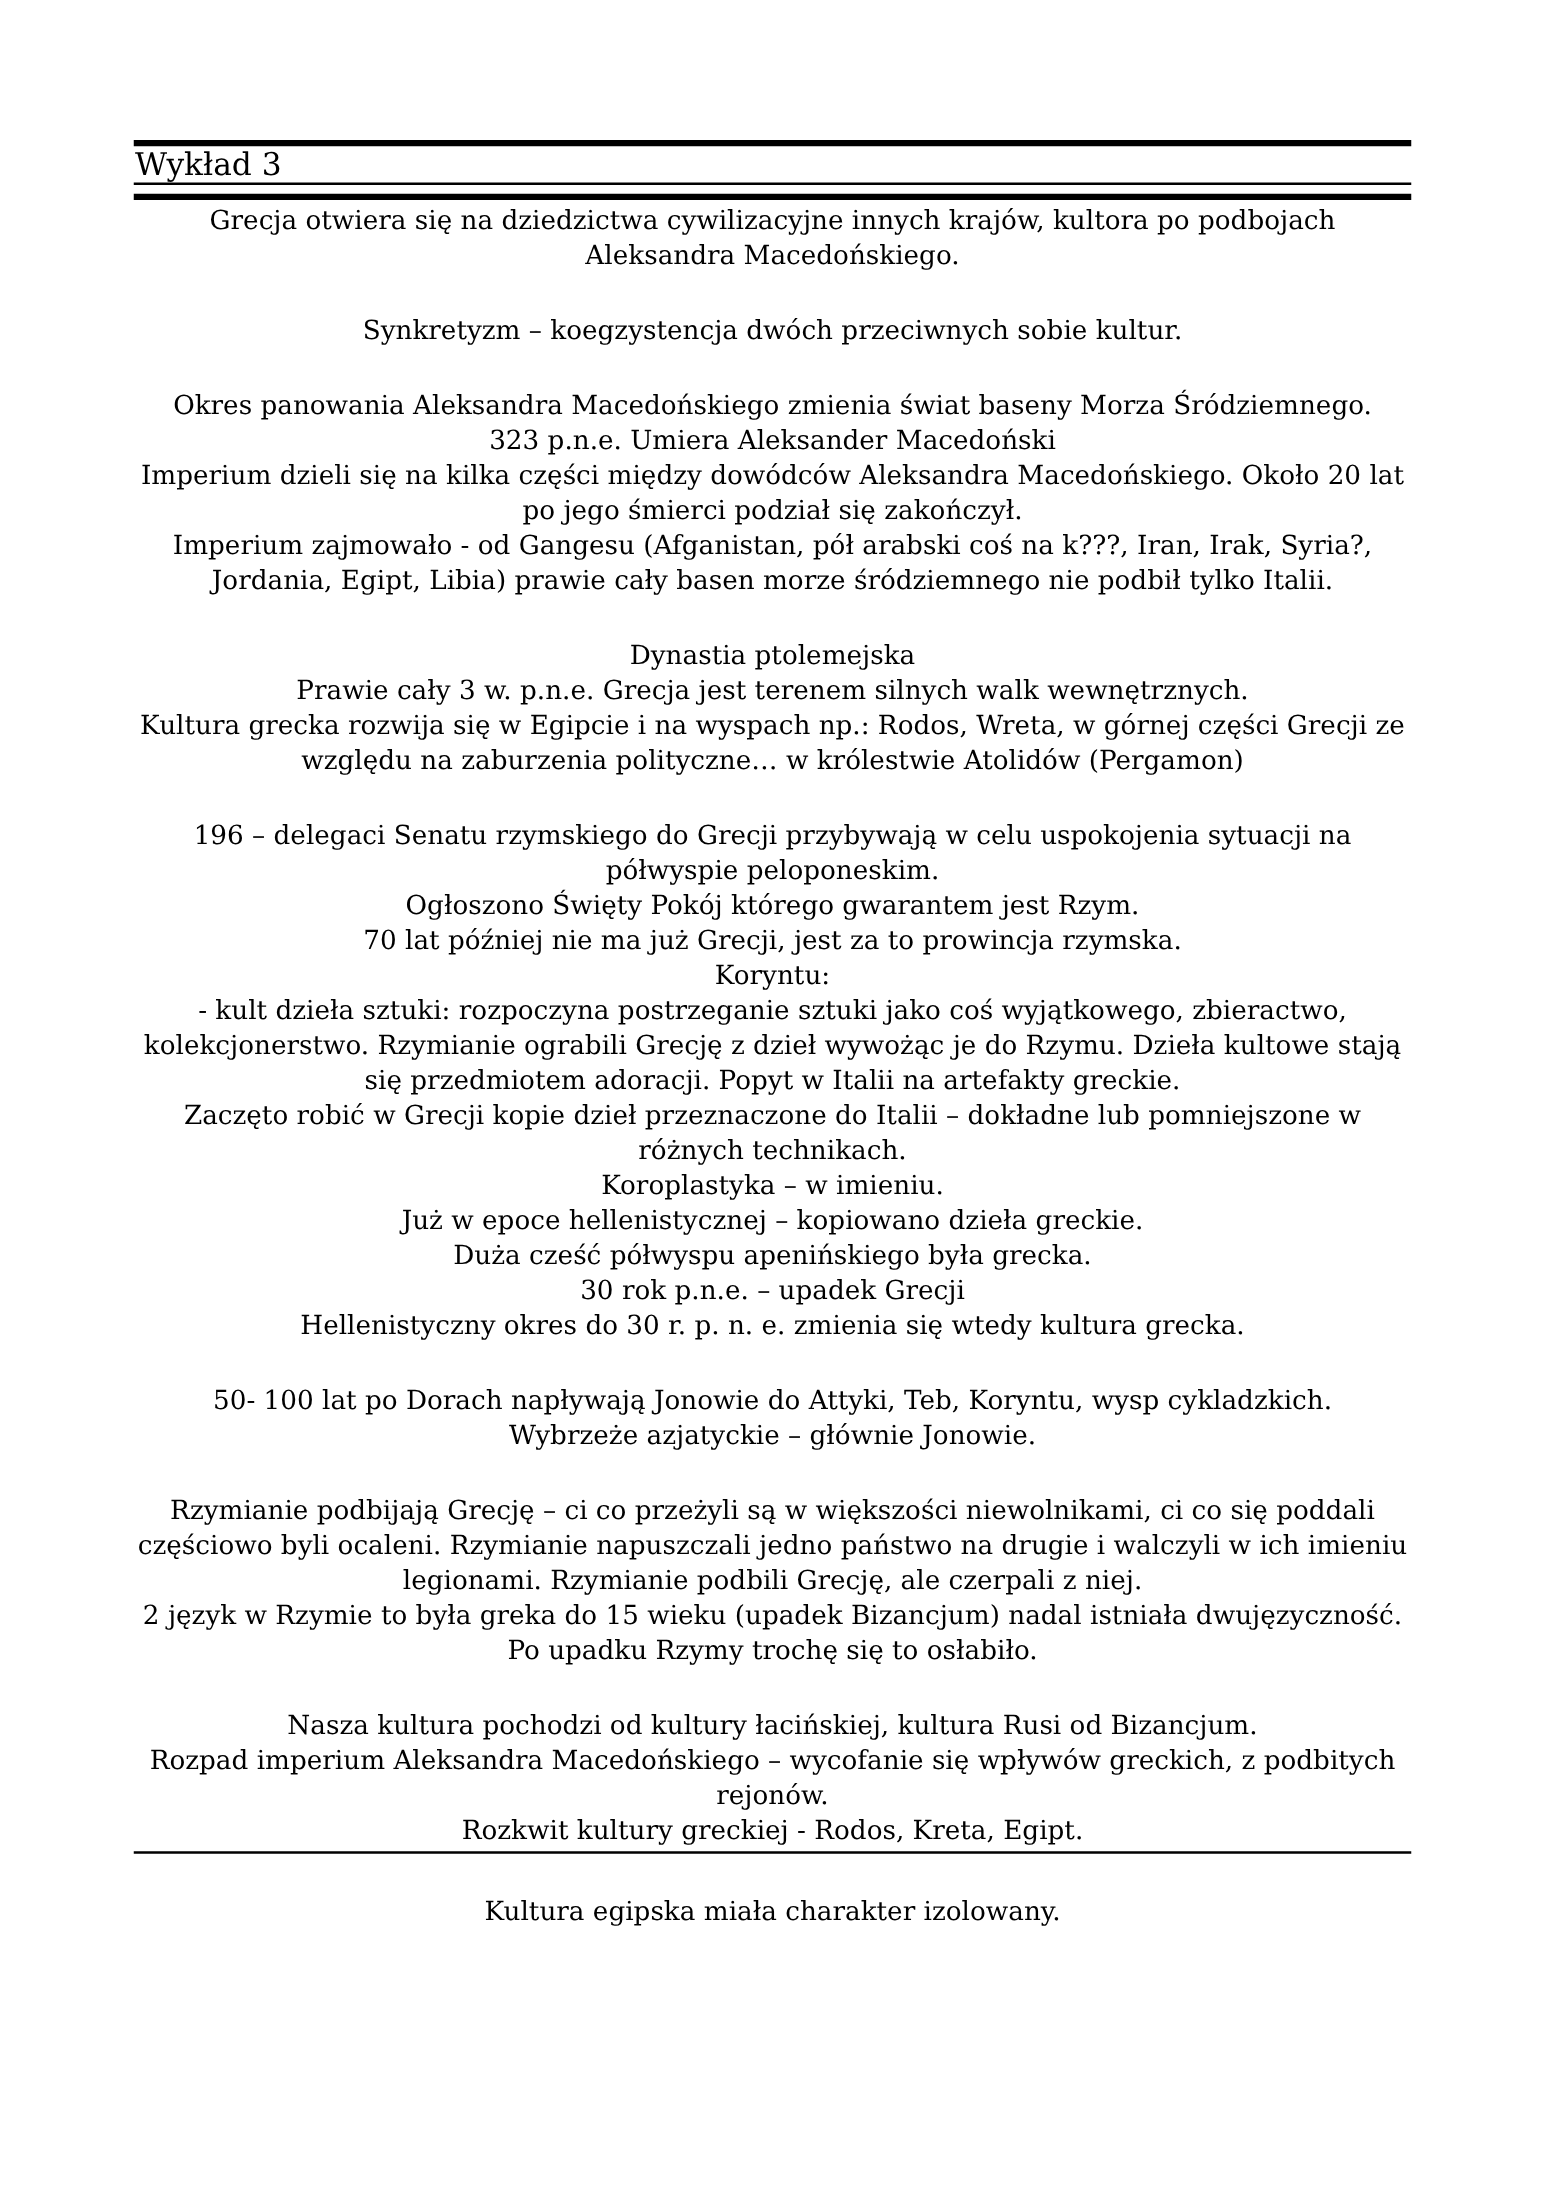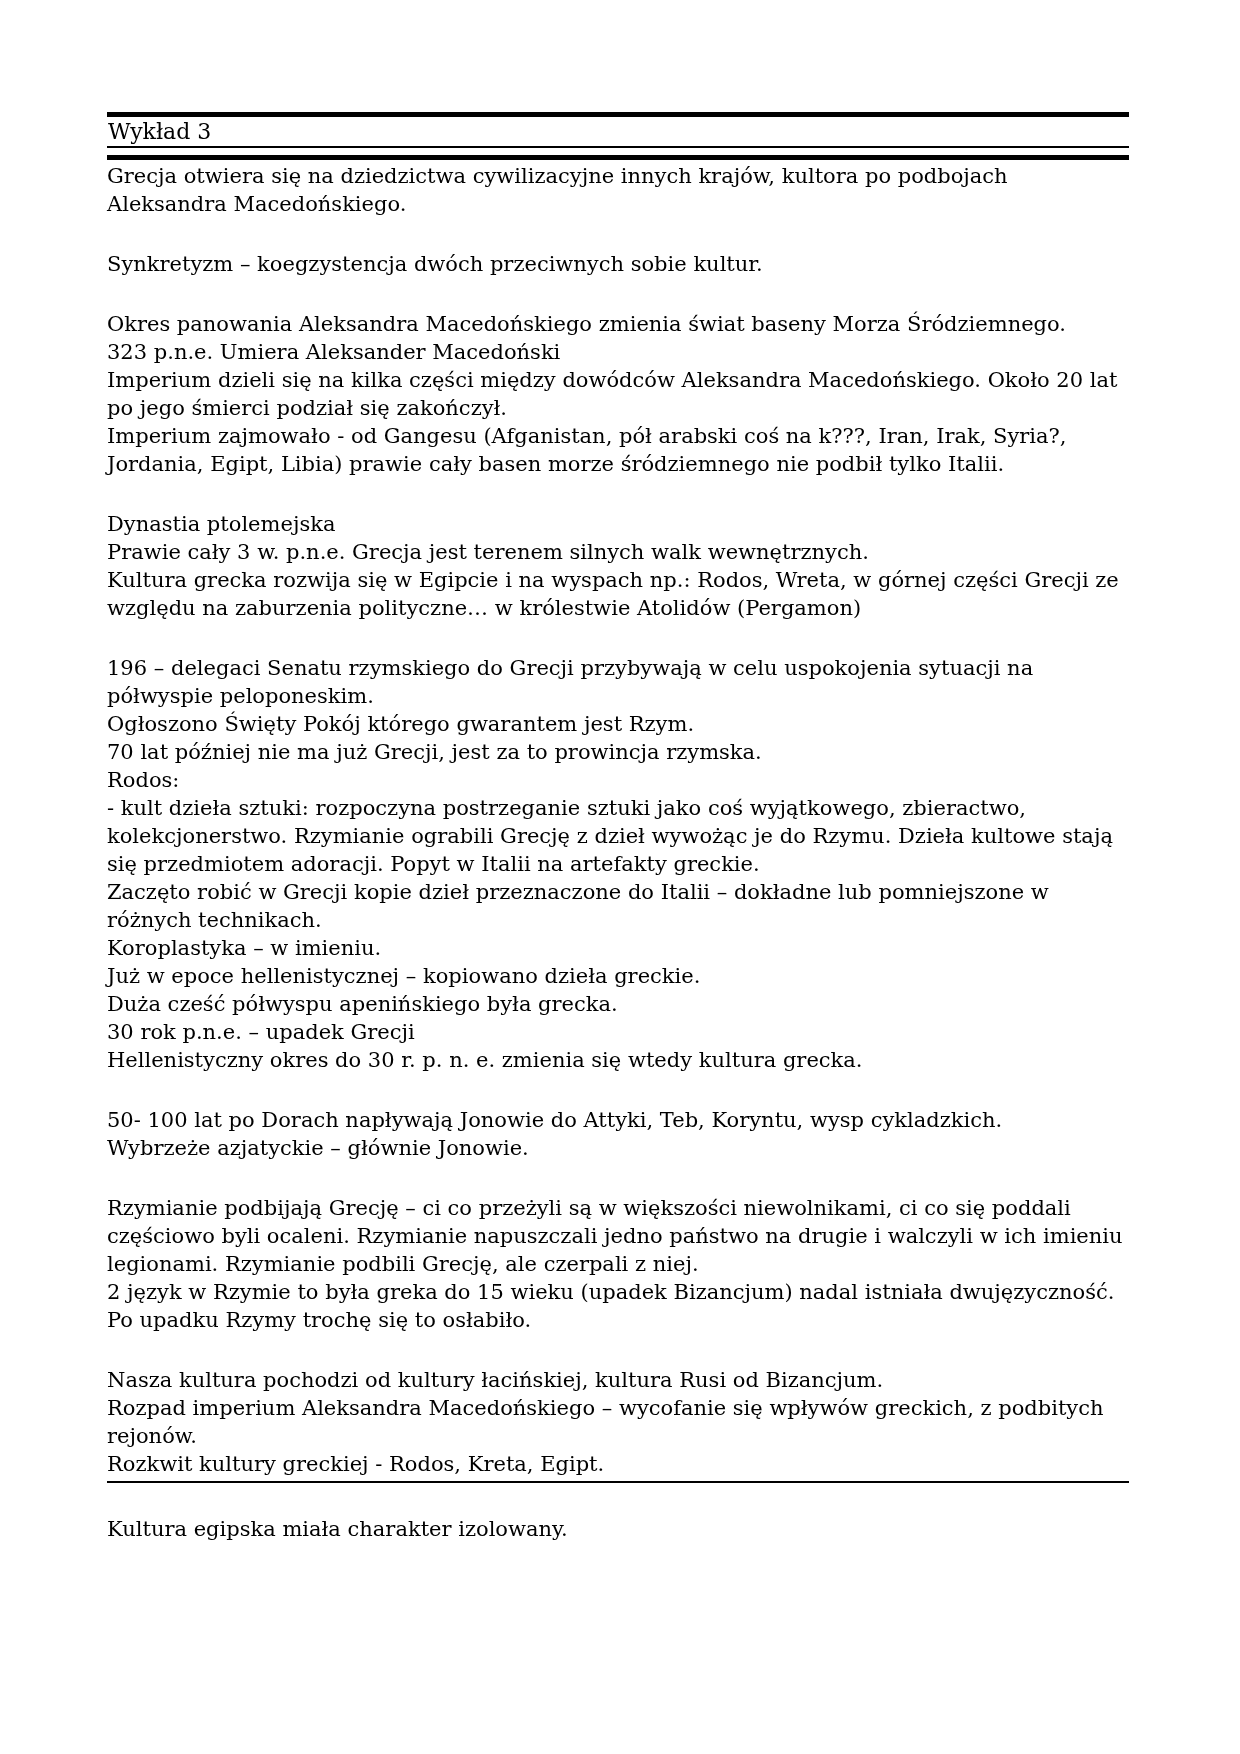--- a/index.html
+++ b/index.html
@@ -20,30 +20,30 @@
     font-family: "DejaVu Serif", "Liberation Serif", serif;
     font-size: 21px;
     line-height: 28px;
   }
   .lecture-header {
     border-top: 5px solid #000000;
     border-bottom: 2px solid #000000;
     padding: 1px 0 0 1px;
   }
   .lecture-title {
-    font-size: 22px;
+    font-size: 25px;
     line-height: 28px;
   }
   .header-rule {
     height: 0;
     border-top: 5px solid #000000;
     margin-top: 7px;
   }
   .lecture-body { margin-top: 2px; }
-  .para { margin: 0; }
+  .para { margin: 0; text-align: center; }
   .blank { height: 32px; }
   .rule {
     height: 0;
     border-top: 2px solid #000000;
     margin-top: 3px;
   }
 </style>
 </head>
 <body>
 
@@ -63,21 +63,21 @@
         <div class="para">Imperium dzieli się na kilka części między dowódców Aleksandra Macedońskiego. Około 20 lat po jego śmierci podział się zakończył.</div>
         <div class="para">Imperium zajmowało - od Gangesu (Afganistan, pół arabski coś na k???, Iran, Irak, Syria?, Jordania, Egipt, Libia) prawie cały basen morze śródziemnego nie podbił tylko Italii.</div>
         <div class="blank"></div>
         <div class="para">Dynastia ptolemejska</div>
         <div class="para">Prawie cały 3 w. p.n.e. Grecja jest terenem silnych walk wewnętrznych.</div>
         <div class="para">Kultura grecka rozwija się w Egipcie i na wyspach np.: Rodos, Wreta, w górnej części Grecji ze względu na zaburzenia polityczne… w królestwie Atolidów (Pergamon)</div>
         <div class="blank"></div>
         <div class="para">196 – delegaci Senatu rzymskiego do Grecji przybywają w celu uspokojenia sytuacji na półwyspie peloponeskim.</div>
         <div class="para">Ogłoszono Święty Pokój którego gwarantem jest Rzym.</div>
         <div class="para">70 lat później nie ma już Grecji, jest za to prowincja rzymska.</div>
-        <div class="para">Rodos:</div>
+        <div class="para">Koryntu:</div>
         <div class="para">- kult dzieła sztuki: rozpoczyna postrzeganie sztuki jako coś wyjątkowego, zbieractwo, kolekcjonerstwo. Rzymianie ograbili Grecję z dzieł wywożąc je do Rzymu. Dzieła kultowe stają się przedmiotem adoracji. Popyt w Italii na artefakty greckie.</div>
         <div class="para">Zaczęto robić w Grecji kopie dzieł przeznaczone do Italii – dokładne lub pomniejszone w różnych technikach.</div>
         <div class="para">Koroplastyka – w imieniu.</div>
         <div class="para">Już w epoce hellenistycznej – kopiowano dzieła greckie.</div>
         <div class="para">Duża cześć półwyspu apenińskiego była grecka.</div>
         <div class="para">30 rok p.n.e. – upadek Grecji</div>
         <div class="para">Hellenistyczny okres do 30 r. p. n. e. zmienia się wtedy kultura grecka.</div>
         <div class="blank"></div>
         <div class="para">50- 100 lat po Dorach napływają Jonowie do Attyki, Teb, Koryntu, wysp cykladzkich.</div>
         <div class="para">Wybrzeże azjatyckie – głównie Jonowie.</div>

